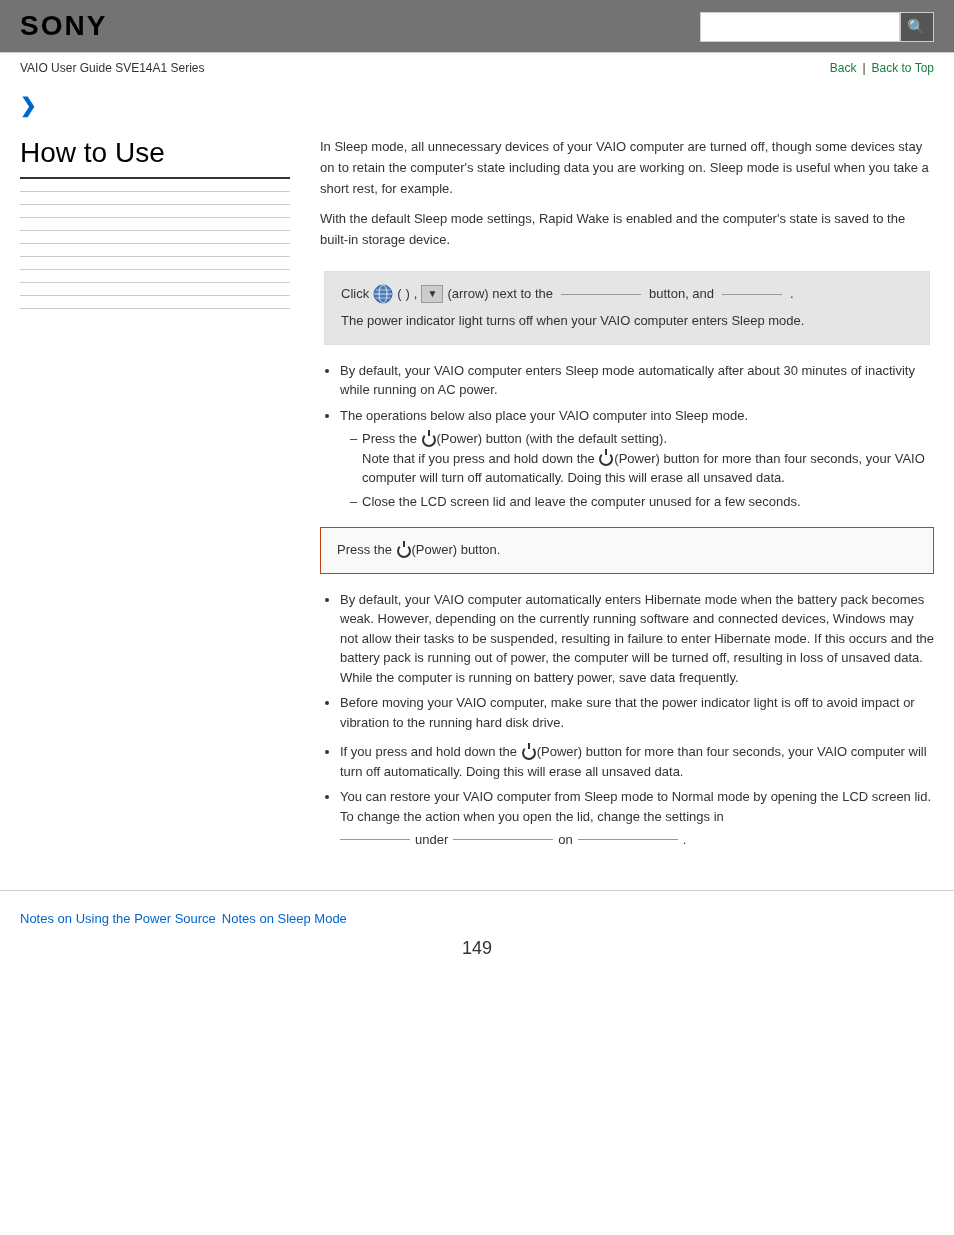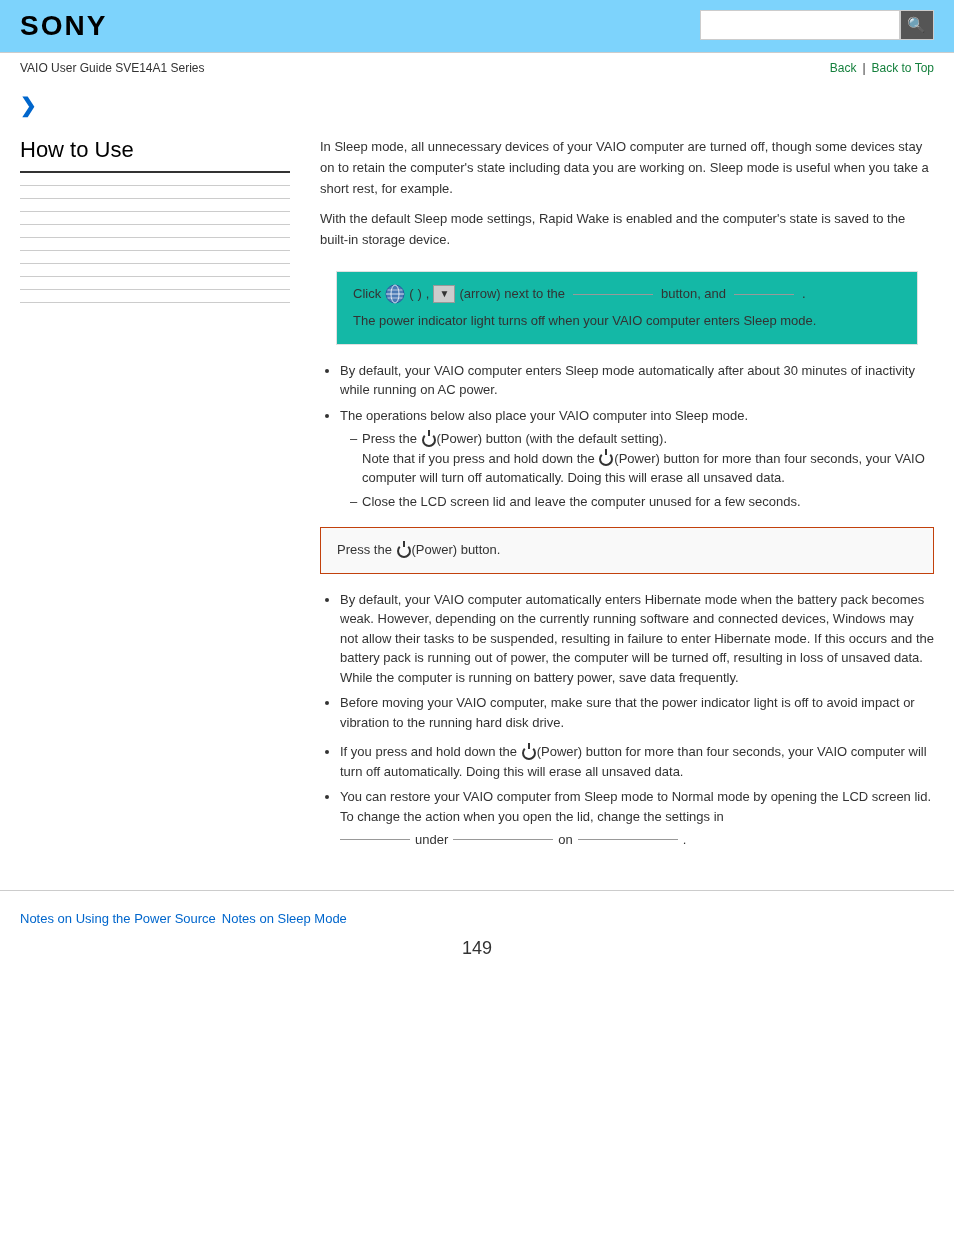--- a/index.html
+++ b/index.html
@@ -1,25 +1,25 @@
 <!DOCTYPE html>
 <html><head>
   <meta charset="utf-8">
   <style>
     * { box-sizing: border-box; margin: 0; padding: 0; }
     body { font-family: Arial, sans-serif; font-size: 13px; color: #333; background: #fff; width: 954px; }
 
     
     .header {
       display: flex;
-      align-items: flex-start;
+      align-items: flex-end;
       justify-content: space-between;
       padding: 10px 20px;
       border-bottom: 1px solid #ccc;
-      background: #7dd3fc;
+      background: #737373;
     }
     .sony-logo {
       font-size: 28px;
       font-weight: bold;
       letter-spacing: 2px;
       color: #000;
     }
     .search-box {
       display: flex;
       align-items: center;
@@ -75,21 +75,21 @@
       gap: 0;
     }
 
     
     .sidebar {
       width: 290px;
       flex-shrink: 0;
       padding-right: 20px;
     }
     .sidebar-title {
-      font-size: 22px;
+      font-size: 28px;
       font-weight: normal;
       color: #000;
       border-bottom: 2px solid #333;
       padding-bottom: 8px;
       margin-bottom: 0;
     }
     .sidebar-divider {
       border: none;
       border-top: 1px solid #ccc;
       margin: 12px 0;
@@ -109,24 +109,24 @@
 
     .content p {
       margin-bottom: 10px;
     }
 
     .content-section {
       margin-bottom: 20px;
     }
 
     .instruction-box {
-      background: #14b8a6;
+      background: #e5e5e5;
       border: 1px solid #e0e0e0;
       padding: 12px 16px;
-      margin: 16px 16px;
+      margin: 16px 4px;
       font-size: 13px;
     }
 
     .instruction-box .click-line {
       display: flex;
       align-items: center;
       gap: 4px;
       flex-wrap: wrap;
       margin-bottom: 6px;
     }

